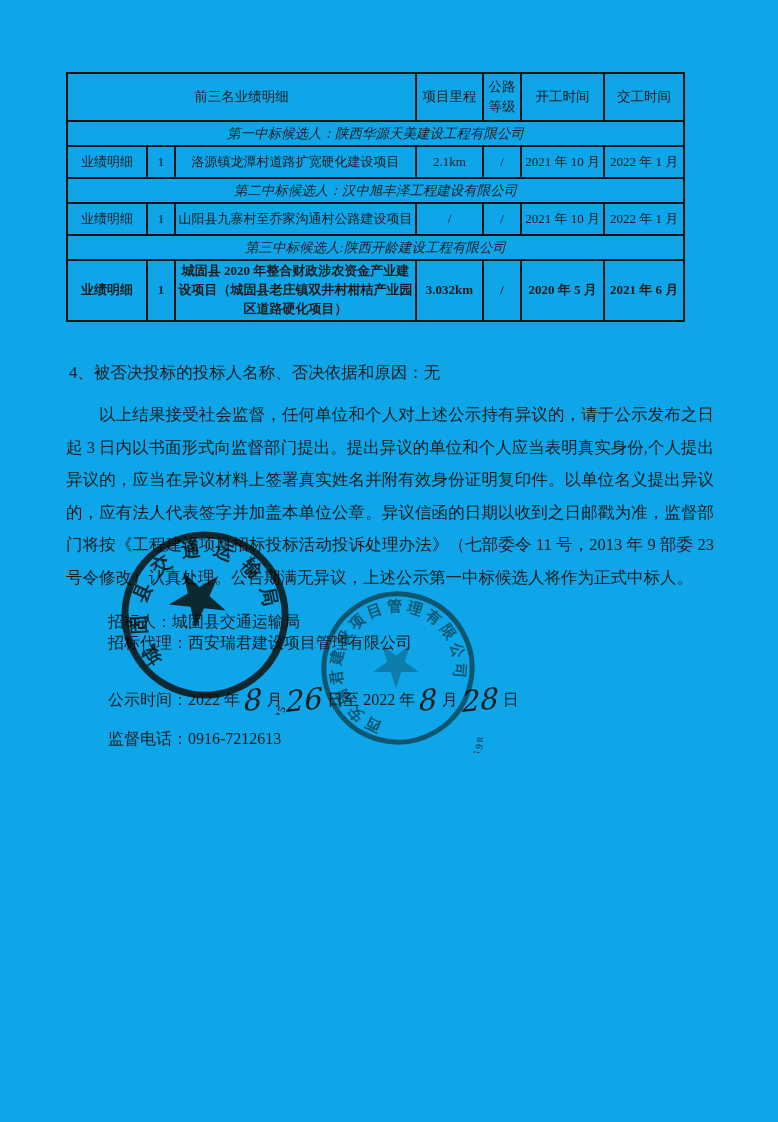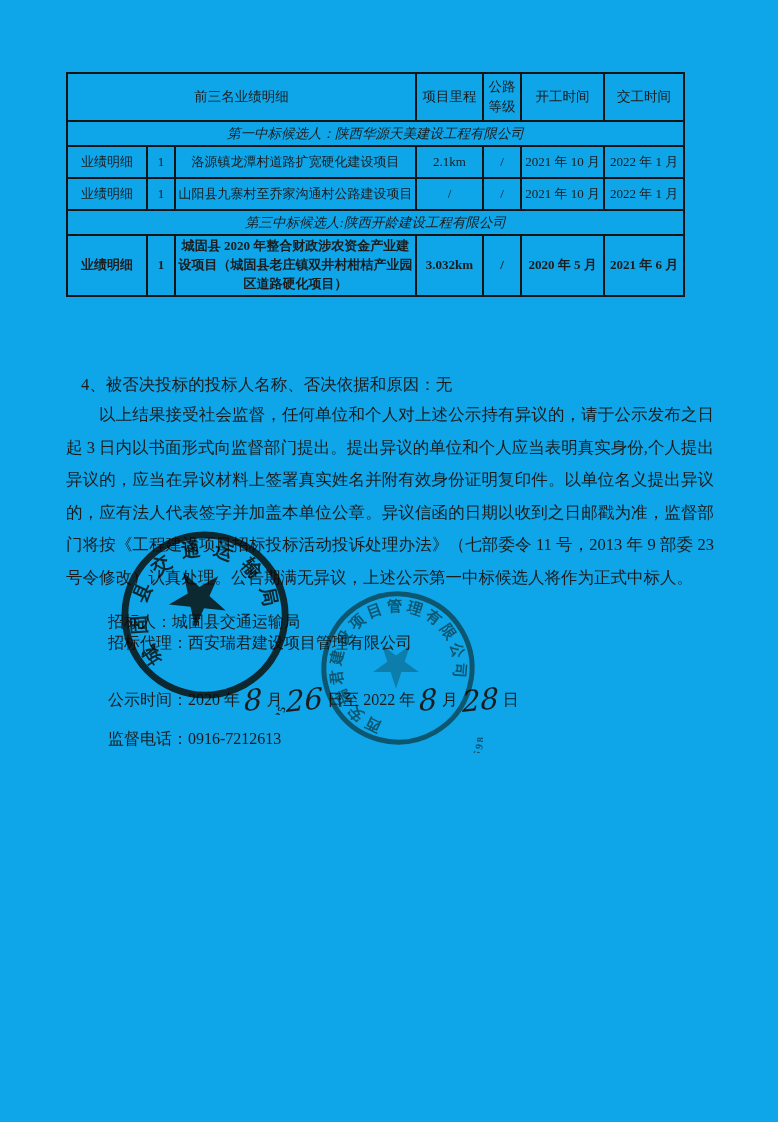--- a/index.html
+++ b/index.html
@@ -24,21 +24,21 @@
     vertical-align:middle;
     word-break:break-all;
   }
   tr.r-head td{height:44px;font-size:13.5px;}
   tr.r-cand td{height:21px;font-size:13.5px;font-style:italic;}
   tr.r-data td{height:28px;}
   tr.r-big  td{height:56px;font-weight:bold;}
   
   .item4{
     position:absolute;left:66px;top:358px;width:648px;
-    font-size:16.5px;line-height:1.4;margin:15px;
+    font-size:16.5px;line-height:1.4;margin:3px;
   }
   .para{
     position:absolute;left:66px;top:399px;width:648px;
     font-size:16.5px;line-height:32.5px;margin:0;
     text-align:justify;text-indent:2em;
   }
   
   .sig{position:absolute;left:108px;font-size:16px;line-height:1.2;white-space:nowrap;}
   .sig.l1{top:612px;}
   .sig.l2{top:633px;}
@@ -88,20 +88,23 @@
       <tr class="r-data">
         <td>业绩明细</td>
         <td>1</td>
         <td>洛源镇龙潭村道路扩宽硬化建设项目</td>
         <td>2.1km</td>
         <td>/</td>
         <td>2021 年 10 月</td>
         <td>2022 年 1 月</td>
       </tr>
 
+      <tr class="r-cand">
+        <td colspan="7">第二中标候选人：汉中旭丰泽工程建设有限公司</td>
+      </tr>
       <tr class="r-data">
         <td>业绩明细</td>
         <td>1</td>
         <td>山阳县九寨村至乔家沟通村公路建设项目</td>
         <td>/</td>
         <td>/</td>
         <td>2021 年 10 月</td>
         <td>2022 年 1 月</td>
       </tr>
 
@@ -119,21 +122,21 @@
       </tr>
     </tbody>
   </table>
 
   <p class="item4">4、被否决投标的投标人名称、否决依据和原因：无</p>
   <p class="para">以上结果接受社会监督，任何单位和个人对上述公示持有异议的，请于公示发布之日起 3 日内以书面形式向监督部门提出。提出异议的单位和个人应当表明真实身份,个人提出异议的，应当在异议材料上签署真实姓名并附有效身份证明复印件。以单位名义提出异议的，应有法人代表签字并加盖本单位公章。异议信函的日期以收到之日邮戳为准，监督部门将按《工程建设项目招标投标活动投诉处理办法》（七部委令 11 号，2013 年 9 部委 23 号令修改）认真处理。公告期满无异议，上述公示第一中标候选人将作为正式中标人。</p>
 
   <div class="sig l1">招标人：城固县交通运输局</div>
   <div class="sig l2">招标代理：西安瑞君建设项目管理有限公司</div>
   <div class="sig l3">
-    <span>公示时间：2020 年</span><span class="hand">8</span><span>月</span><span class="hand">26</span><span>日至 2022 年</span><span class="hand">8</span><span>月</span><span class="hand">28</span><span>日</span>
+    <span>公示时间：2022 年</span><span class="hand">8</span><span>月</span><span class="hand">26</span><span>日至 2022 年</span><span class="hand">8</span><span>月</span><span class="hand">28</span><span>日</span>
   </div>
   <div class="sig l4">监督电话：0916-7212613</div>
 
   <svg class="stamp stamp-left" width="200" height="200" viewBox="-100 -100 200 200" xmlns="http://www.w3.org/2000/svg">
     <g transform="rotate(-22)">
       <circle r="80" fill="none" stroke="#c8271d" stroke-width="7"></circle>
       <path id="sl-top" d="M -30 51.96 A 60 60 0 1 1 30 51.96" fill="none"></path>
       <path id="sl-bot" d="M -25 43.3 A 50 50 0 1 0 25 43.3" fill="none"></path>
       <polygon fill="#c8271d" transform="translate(0,-18) rotate(-8)" points="0,-30 6.7,-9.3 28.5,-9.3 10.9,3.5 17.6,24.3 0,11.5 -17.6,24.3 -10.9,3.5 -28.5,-9.3 -6.7,-9.3"></polygon>
       <text class="seal-text" fill="#c8271d" font-size="19" letter-spacing="11">

